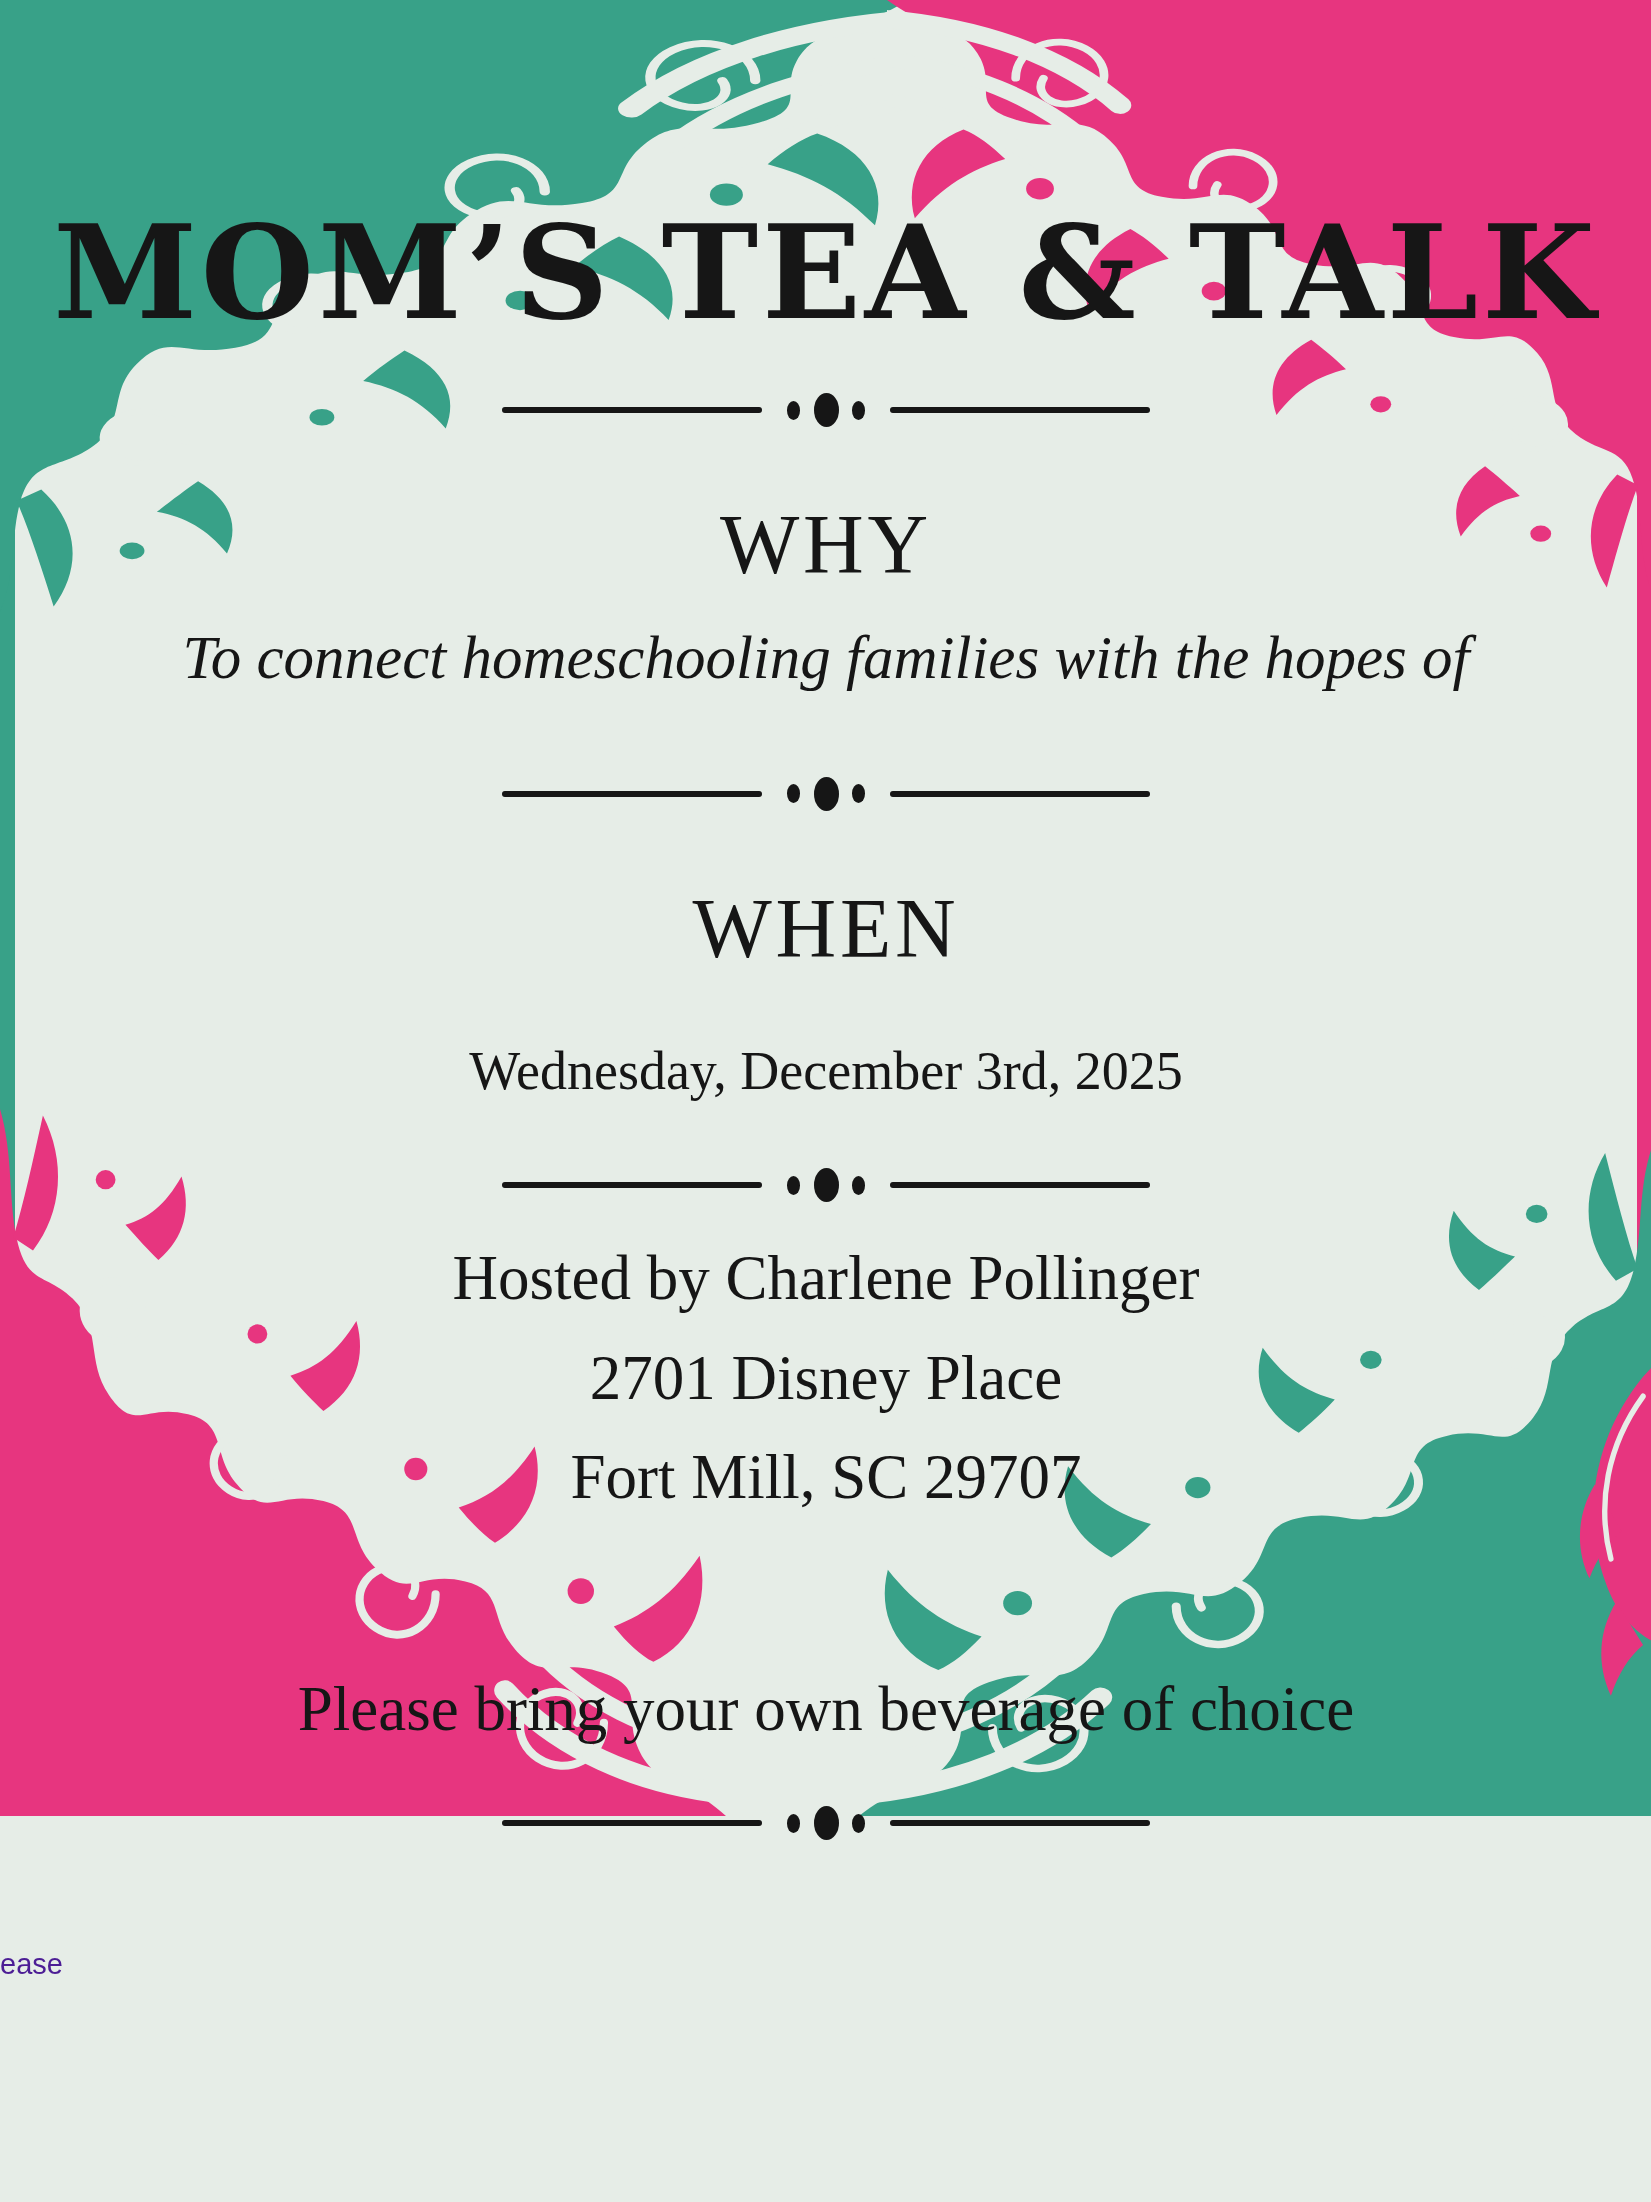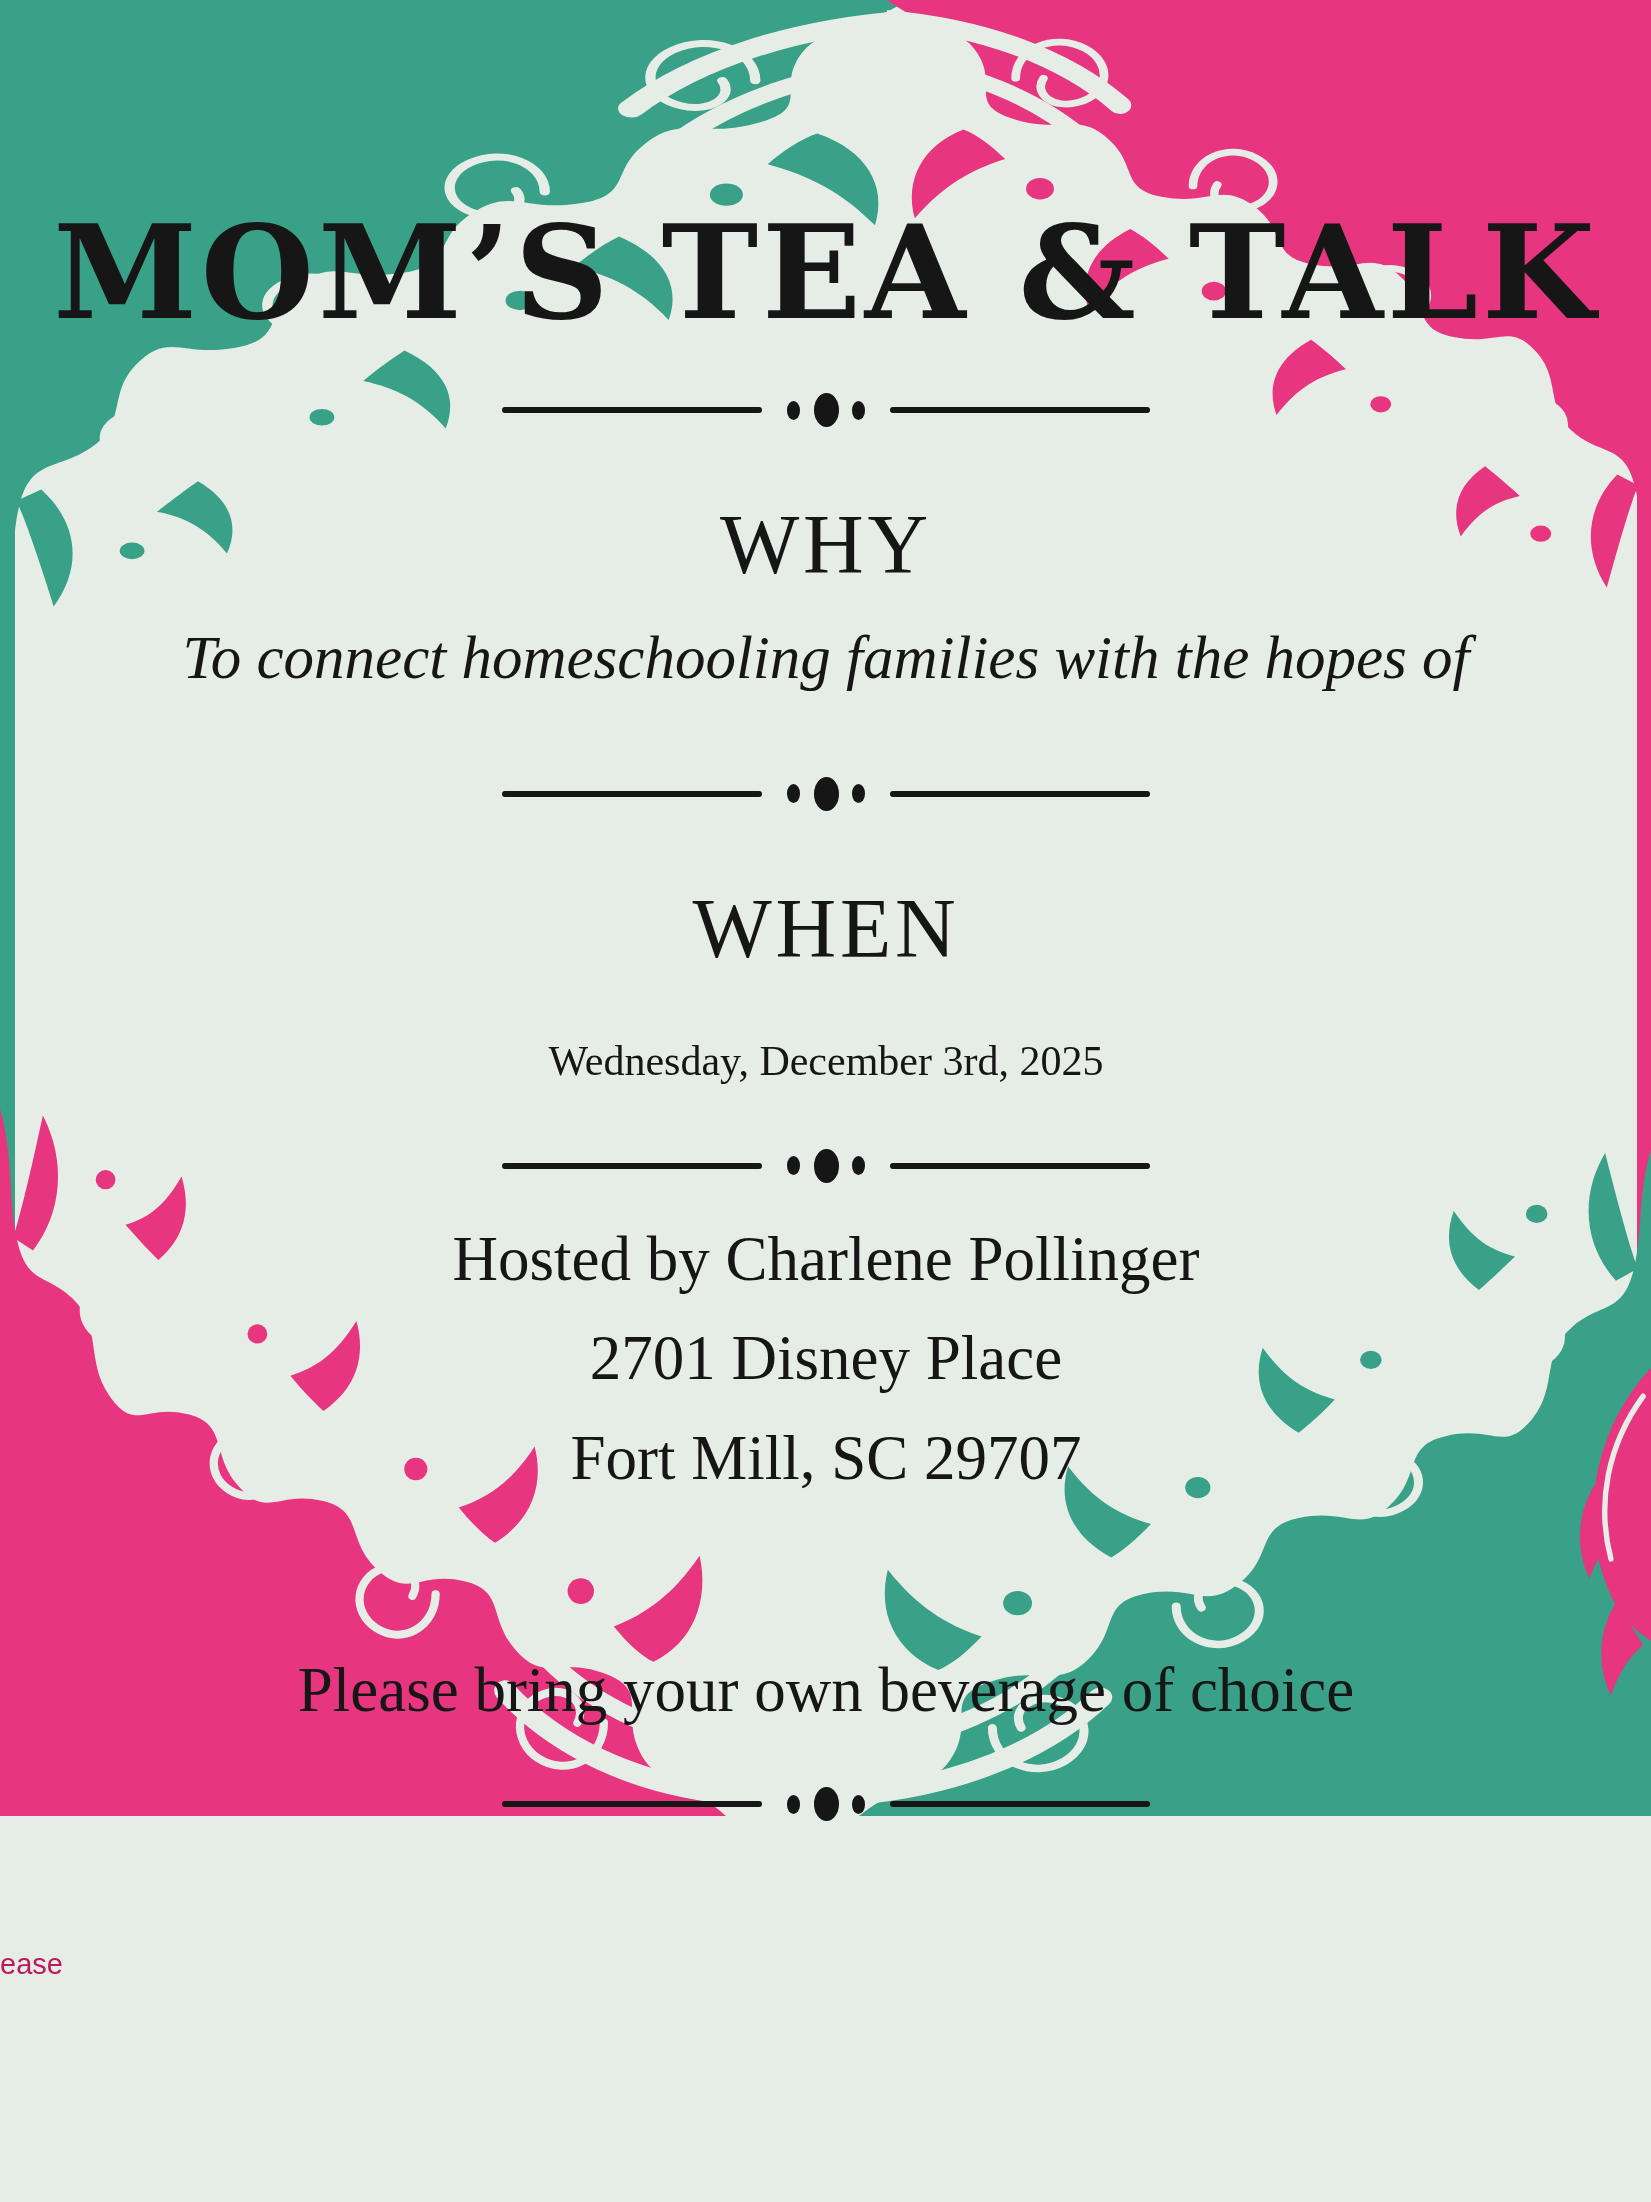--- a/index.html
+++ b/index.html
@@ -38,40 +38,40 @@
   .section-heading{
     font-weight:normal;font-size:84px;line-height:1;
     letter-spacing:3.8px;margin:0;white-space:nowrap;
   }
   .h-why{margin-top:76px;}
   .h-when{margin-top:76px;}
   .h-where{margin-top:67px;}
   .body-line{font-size:61px;line-height:1.52;white-space:nowrap;}
   .why-lines{margin-top:25px;font-style:italic;}
   .when-lines{margin-top:57px;line-height:1.6;}
-  .when-lines .body-line{line-height:1.6;font-size:42px;}
+  .when-lines .body-line{line-height:1.6;font-size:54px;}
   .where-lines{margin-top:27px;}
   .where-lines .body-line{line-height:1.58;font-size:63px;}
   .note{margin-top:134px;font-size:63px;line-height:1.5;white-space:nowrap;}
 
   
   .divider{display:flex;align-items:center;justify-content:center;gap:25px;}
   .d1{margin-top:55px;}
   .d2{margin-top:72px;}
   .d3{margin-top:54px;}
   .d4{margin-top:50px;}
   .divider .rule{width:260px;height:5.7px;border-radius:2.9px;background:var(--ink);}
   .divider .dots{display:flex;align-items:center;gap:13.4px;}
   .divider .dot-small{width:13.4px;height:19px;border-radius:50%;background:var(--ink);}
   .divider .dot-large{width:25px;height:34px;border-radius:50%;background:var(--ink);}
 
   .edge-fragment{
     position:absolute;left:0;top:1950px;
     font-family:"Liberation Sans", sans-serif;
-    font-size:29px;color:#be185d;line-height:1;
+    font-size:29px;color:#4c1d95;line-height:1;
   }
 </style>
 </head>
 <body>
 
 <div class="flyer">
 
   <svg width="0" height="0" style="position:absolute" aria-hidden="true">
     <defs>
       <g id="corner-art">

